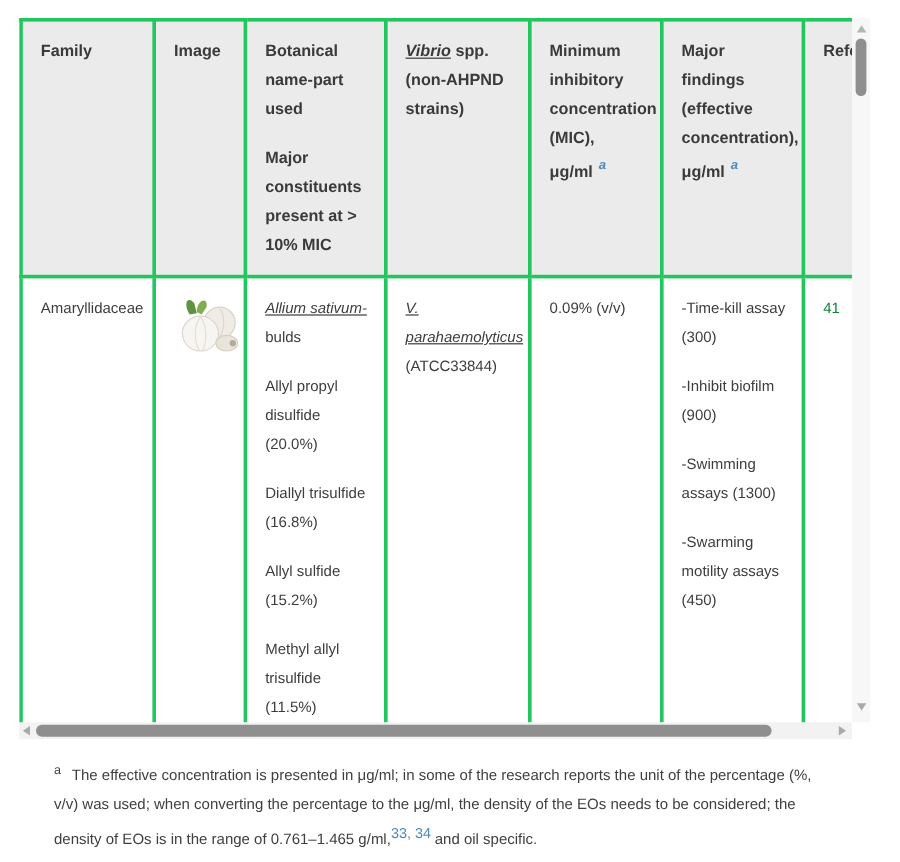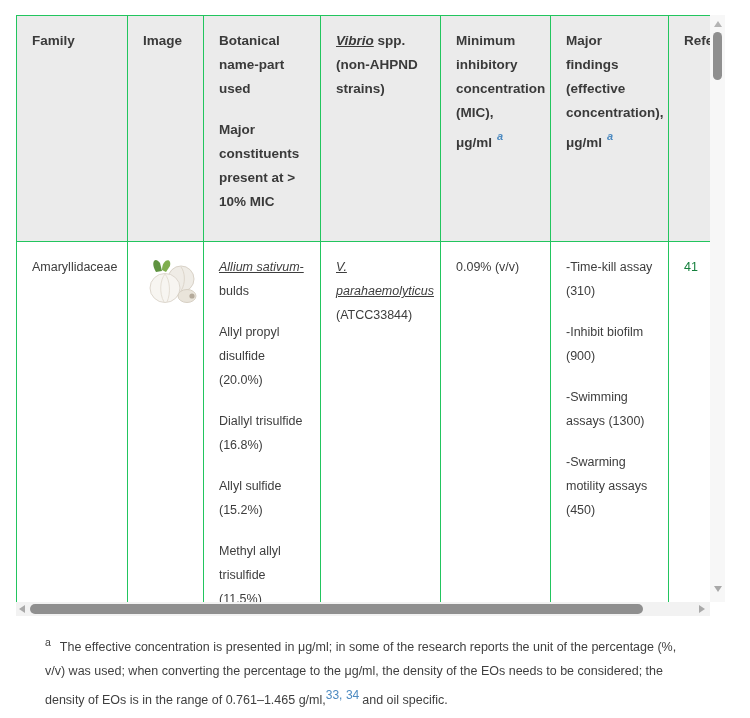--- a/index.html
+++ b/index.html
@@ -18,24 +18,24 @@
     width: 694px; height: 587px;
     overflow: hidden;
   }
   table.eo-table {
     border-collapse: collapse;
     table-layout: fixed;
     width: 762px;
     background: #fff;
   }
   .eo-table th, .eo-table td {
-    border: 1px solid #22c55e;
+    border: 3px solid #22c55e;
     vertical-align: top;
     text-align: left;
-    padding: 13px 10px 27px 15px;
+    padding: 13px 10px 13px 15px;
     line-height: 24px;
   }
   .eo-table th {
     background: #ebebeb;
     font-size: 13.5px;
     font-weight: bold;
     color: #3a3a3a;
   }
   .eo-table td { font-size: 12.5px; color: #3d3d3d; }
   .eo-table thead tr { height: 203px; }
@@ -150,21 +150,21 @@
             <p>Allyl sulfide (15.2%)</p>
             <p>Methyl allyl trisulfide (11.5%)</p>
           </td>
           <td class="cell">
             <p><i>V. parahaemolyticus</i> <span>(ATCC33844)</span></p>
           </td>
           <td class="cell">
             <p>0.09% (v/v)</p>
           </td>
           <td class="cell">
-            <p>-Time-kill assay (310)</p>
+            <p>-Time-kill assay (300)</p>
             <p>-Inhibit biofilm (900)</p>
             <p>-Swimming assays (1300)</p>
             <p>-Swarming motility assays (450)</p>
           </td>
           <td class="cell">
             <p><a class="ref-link">41</a></p>
           </td>
         </tr>
 
       </tbody>

